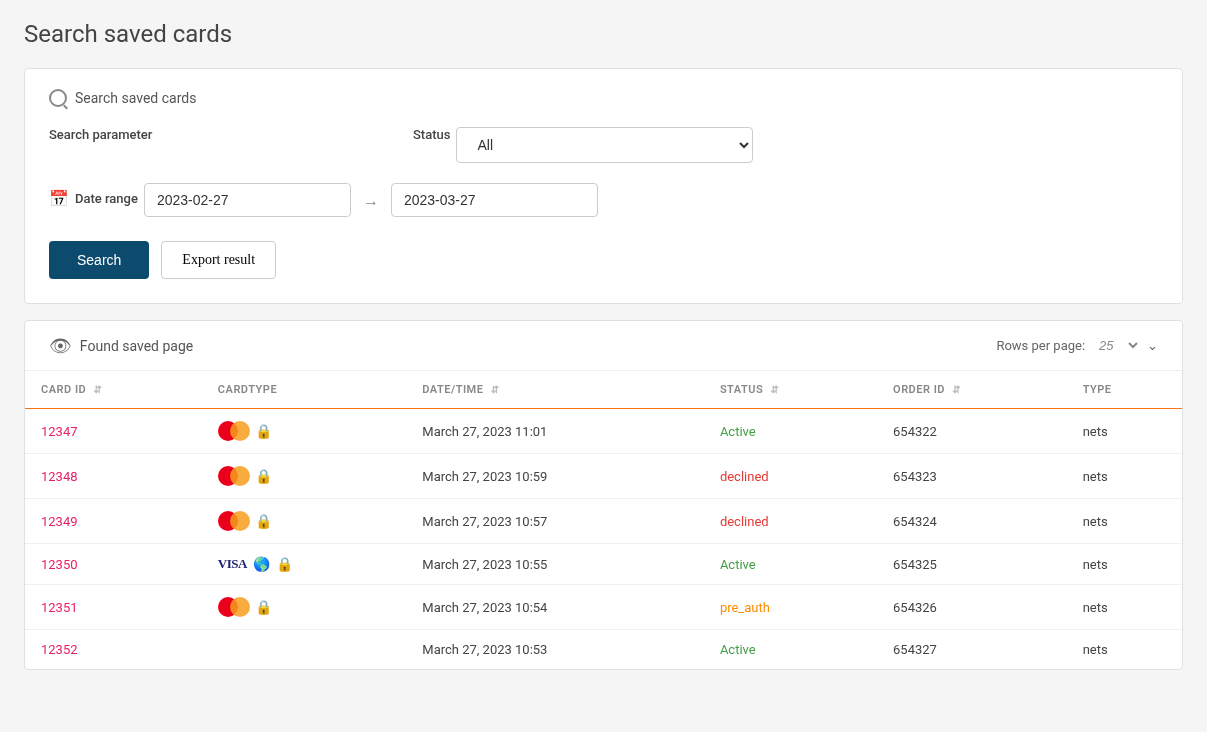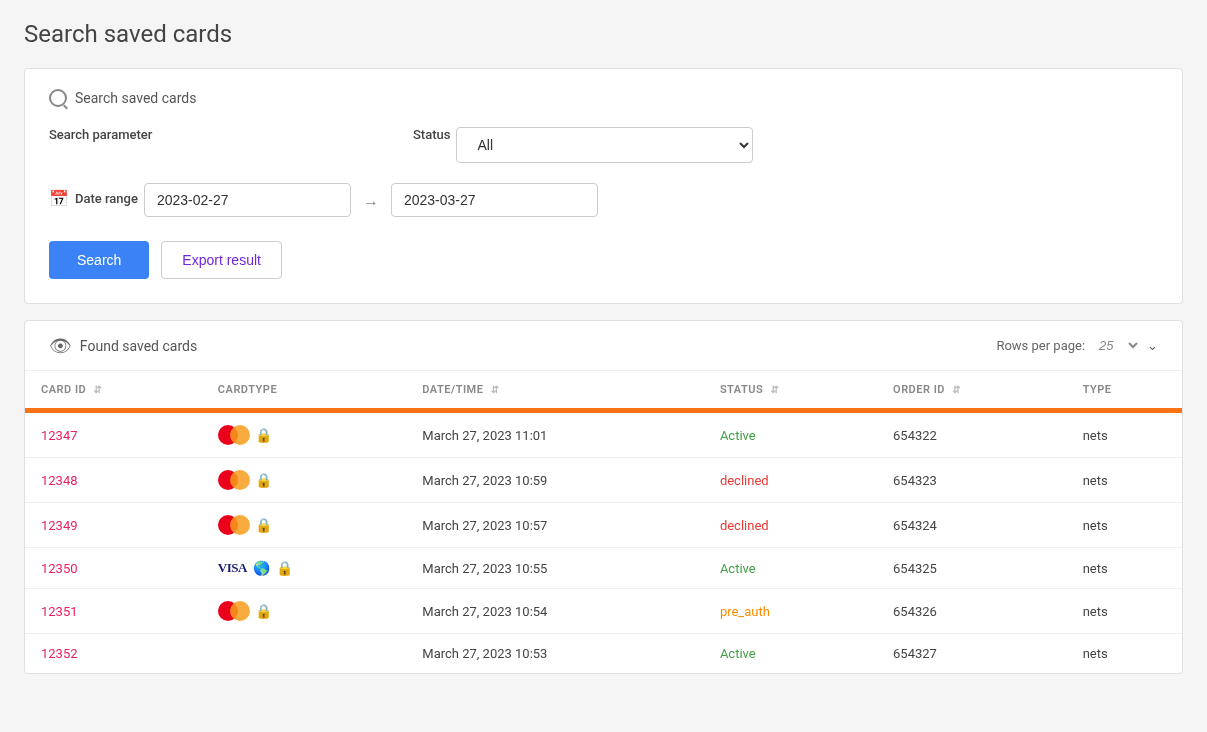--- a/index.html
+++ b/index.html
@@ -117,37 +117,38 @@
       color: #888;
       font-size: 16px;
     }
     .actions-row {
       display: flex;
       gap: 12px;
       margin-top: 8px;
       padding-top: 16px;
     }
     .btn-search {
-      background: #3b82f6;
+      background: #0c4a6e;
       color: #fff;
       border: none;
       border-radius: 4px;
       padding: 10px 28px;
       font-size: 14px;
       font-weight: 500;
       cursor: pointer;
     }
     .btn-export {
       background: #fff;
-      color: #6d28d9;
+      color: #000000;
       border: 1px solid #ccc;
       border-radius: 4px;
       padding: 10px 20px;
       font-size: 14px;
       cursor: pointer;
+      font-family: Liberation Serif, serif;
     }
     .results-panel {
       background: #fff;
       border: 1px solid #e0e0e0;
       border-radius: 4px;
     }
     .results-header {
       display: flex;
       align-items: center;
       justify-content: space-between;
@@ -178,21 +179,21 @@
       color: #888;
       font-size: 13px;
       padding: 2px 4px;
       font-style: italic;
     }
     table {
       width: 100%;
       border-collapse: collapse;
     }
     thead tr {
-      border-bottom: 5px solid #f97316;
+      border-bottom: 1px solid #f97316;
     }
     th {
       padding: 12px 16px;
       text-align: left;
       font-size: 11px;
       font-weight: 600;
       color: #888;
       letter-spacing: 0.5px;
       text-transform: uppercase;
       white-space: nowrap;
@@ -316,21 +317,21 @@
     <div class="actions-row">
       <button class="btn-search">Search</button>
       <button class="btn-export">Export result</button>
     </div>
   </div>
 
   <div class="results-panel">
     <div class="results-header">
       <div class="results-title">
         <span class="eye-icon">👁</span>
-        <span>Found saved cards</span>
+        <span>Found saved page</span>
       </div>
       <div class="rows-per-page">
         <span>Rows per page:</span>
         <select>
           <option>25</option>
           <option>50</option>
           <option>100</option>
         </select>
         <span>⌄</span>
       </div>

